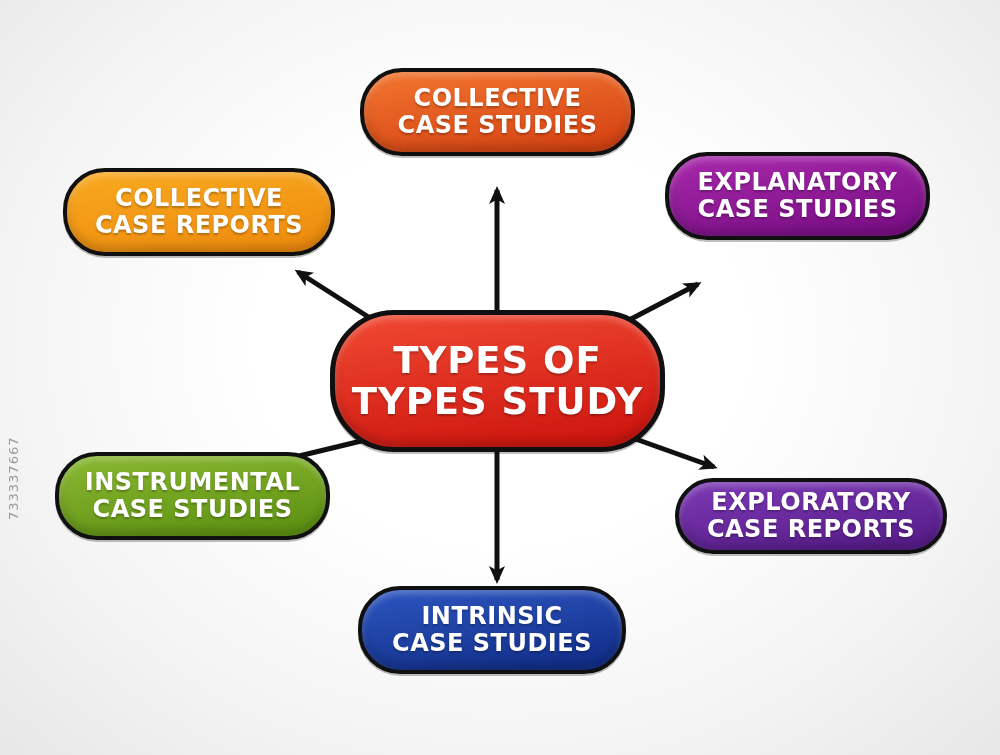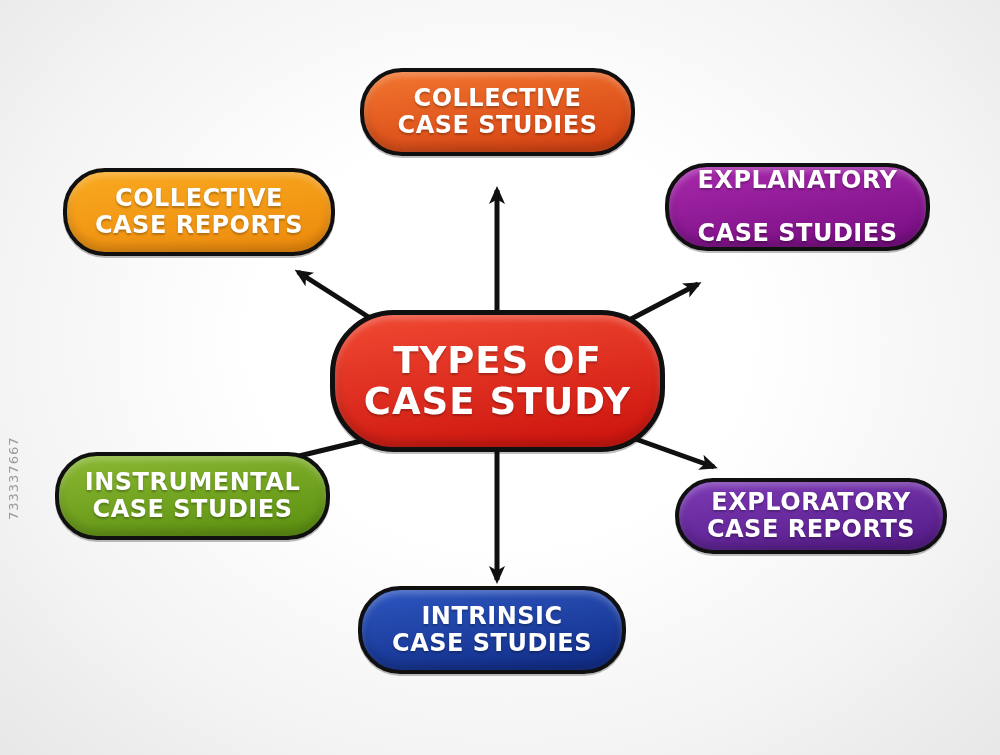--- a/index.html
+++ b/index.html
@@ -73,34 +73,34 @@
     <path d="M497,318 L497,190" stroke="#101010" stroke-width="5" fill="none" marker-end="url(#ah)"></path>
     <path d="M392,332 L298,272" stroke="#101010" stroke-width="5" fill="none" marker-end="url(#ah)"></path>
     <path d="M610,330 L698,284" stroke="#101010" stroke-width="5" fill="none" marker-end="url(#ah)"></path>
     <path d="M382,436 L270,463" stroke="#101010" stroke-width="5" fill="none" marker-end="url(#ah)"></path>
     <path d="M616,432 L714,467" stroke="#101010" stroke-width="5" fill="none" marker-end="url(#ah)"></path>
     <path d="M497,452 L497,580" stroke="#101010" stroke-width="5" fill="none" marker-end="url(#ah)"></path>
   </svg>
 
   <div class="node" id="center-node" style="left: 330px; top: 310px; width: 335px; height: 142px; background: linear-gradient(172deg, rgb(240, 74, 51) 0%, rgb(207, 23, 16) 90%);">
     <span class="l1">TYPES OF</span>
-    <span class="l2">CASE STUDY</span>
+    <span class="l2">TYPES STUDY</span>
   </div>
 
   <div class="node branch" style="left: 360px; top: 68px; width: 275px; height: 88px; background: linear-gradient(172deg, rgb(242, 118, 47) 0%, rgb(214, 68, 20) 90%);">
     <span class="l1">COLLECTIVE</span>
     <span class="l2">CASE STUDIES</span>
   </div>
 
   <div class="node branch" style="left: 63px; top: 168px; width: 272px; height: 88px; background: linear-gradient(172deg, rgb(249, 170, 32) 0%, rgb(238, 140, 14) 90%);">
     <span class="l1">COLLECTIVE</span>
     <span class="l2">CASE REPORTS</span>
   </div>
 
-  <div class="node branch" style="left: 665px; top: 163px; width: 265px; height: 88px; background: linear-gradient(172deg, rgb(168, 41, 172) 0%, rgb(123, 15, 133) 90%); justify-content: space-between;">
+  <div class="node branch" style="left: 665px; top: 152px; width: 265px; height: 88px; background: linear-gradient(172deg, rgb(168, 41, 172) 0%, rgb(123, 15, 133) 90%);">
     <span class="l1">EXPLANATORY</span>
     <span class="l2">CASE STUDIES</span>
   </div>
 
   <div class="node branch" style="left: 55px; top: 452px; width: 275px; height: 88px; background: linear-gradient(172deg, rgb(138, 184, 50) 0%, rgb(95, 147, 19) 90%);">
     <span class="l1">INSTRUMENTAL</span>
     <span class="l2">CASE STUDIES</span>
   </div>
 
   <div class="node branch" style="left: 675px; top: 478px; width: 272px; height: 76px; background: linear-gradient(172deg, rgb(125, 58, 181) 0%, rgb(87, 29, 138) 90%);">

